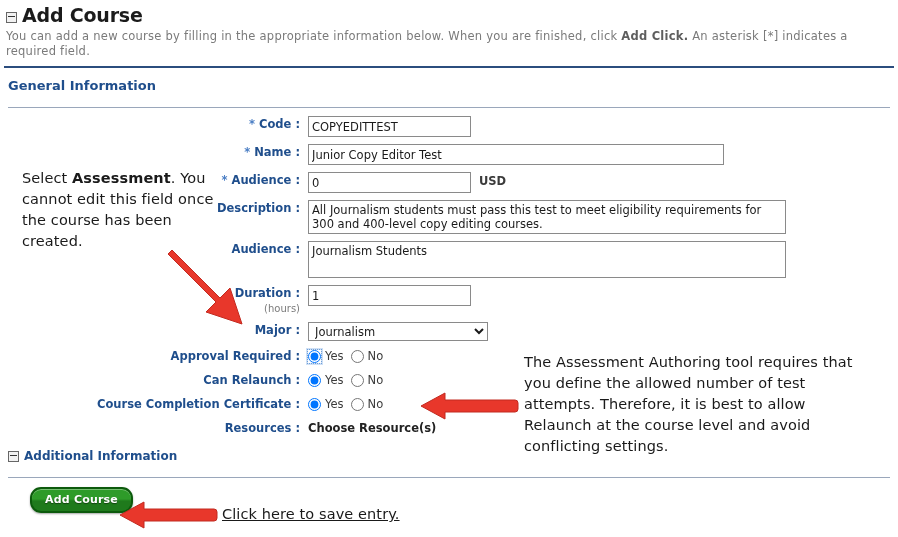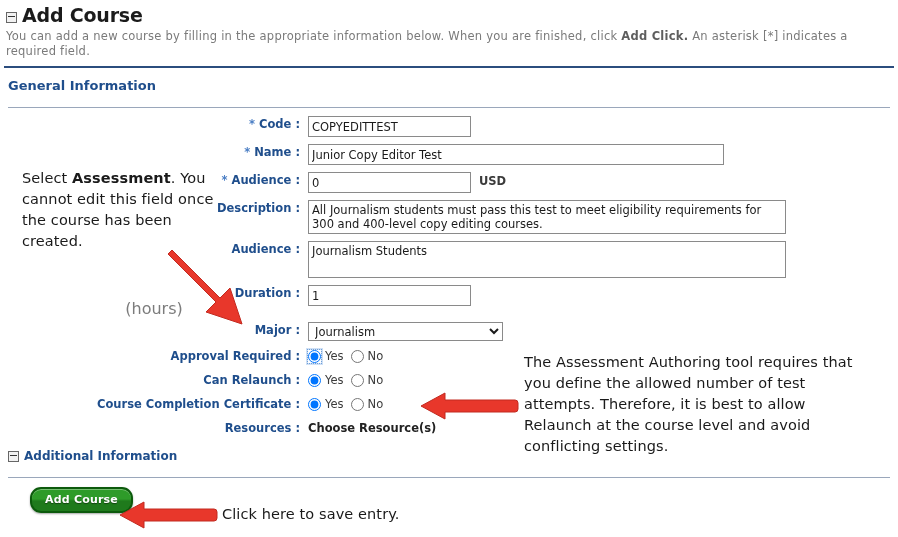--- a/index.html
+++ b/index.html
@@ -102,23 +102,22 @@
     color: #1f4e8c;
     line-height: 17px;
     flex: 0 0 auto;
     box-sizing: border-box;
   }
   .label .star { color: #4a7ec4; font-weight: bold; }
   .label .sub {
     display: block;
     font-weight: normal;
     color: #7c7c7c;
-    font-size: 16px;
+    font-size: 10px;
     line-height: 13px;
-    text-align: center;
   }
   .field {
     flex: 1 1 auto;
     display: flex;
     align-items: flex-start;
     gap: 8px;
   }
 
   input.txt {
     font-family: "DejaVu Sans", "Liberation Sans", sans-serif;
@@ -151,21 +150,21 @@
   textarea.w-desc { width: 470px; height: 28px; }
   textarea.w-aud  { width: 470px; height: 31px; }
 
   select.sel {
     font-family: "DejaVu Sans", "Liberation Sans", sans-serif;
     font-size: 11.5px;
     color: #1a1a1a;
     border: 1px solid #8a8a8a;
     background: #fff;
     padding: 1px 2px;
-    width: 195px;
+    width: 180px;
     height: 19px;
     outline: none;
   }
   select.sel.highlight {
     background: #ffff3b;
     width: 102px;
     font-weight: bold;
   }
 
   .unit {
@@ -226,21 +225,21 @@
     position: absolute;
     font-family: "DejaVu Sans", "Liberation Sans", sans-serif;
     color: #1a1a1a;
     font-size: 14.5px;
     line-height: 21px;
     letter-spacing: 0.1px;
   }
   .anno b { font-weight: bold; }
   #anno-left   { left: 22px;  top: 168px;  width: 215px; }
   #anno-right  { left: 524px; top: 352px;  width: 348px; }
-  #anno-bottom { left: 222px; top: 504px;  width: 280px; font-size: 14.5px; }
+  #anno-bottom { left: 222px; top: 504px;  width: 280px; font-size: 14.5px; text-decoration: underline; }
 
   .arrow { position: absolute; }
   #arrow-diagonal { left: 168px; top: 248px; }
   #arrow-relaunch { left: 419px; top: 391px; }
   #arrow-save     { left: 118px; top: 500px; }
 </style>
 </head>
 <body>
 
 <div class="page-head">

